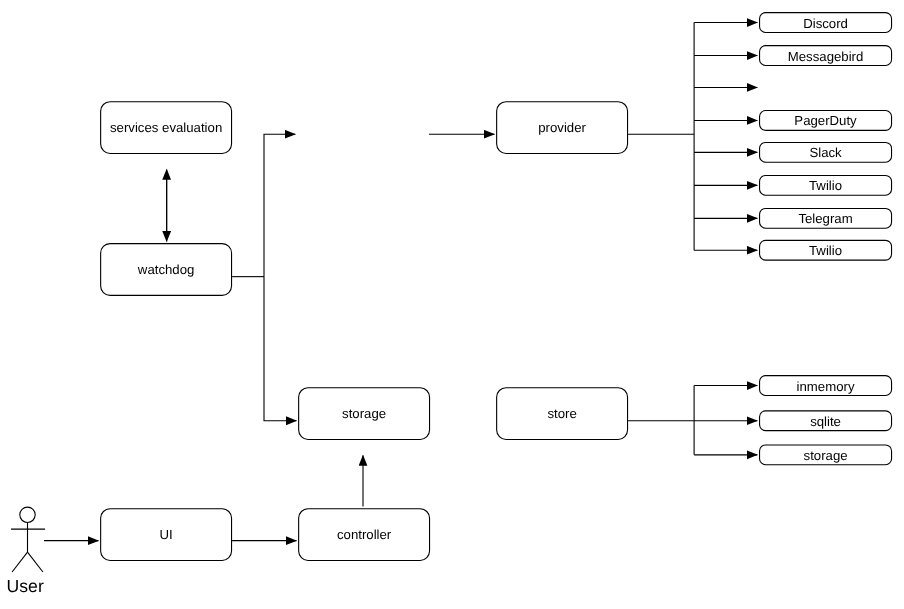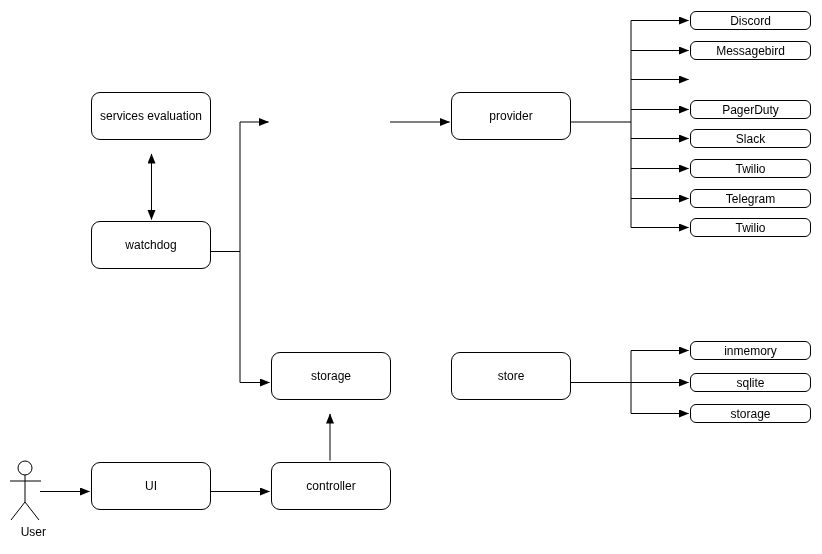--- a/index.html
+++ b/index.html
@@ -22,22 +22,22 @@
     font-size:12px;color:#000000;
     text-align:center;
   }
   .leaf{
     width:121px;height:19px;
     border-radius:6px;
   }
   .actor-label{
     position:absolute;
     left:6px;top:525px;width:40px;
-    text-align:right;
-    font-size:12px;color:#000000;
+    text-align:left;
+    font-size:16px;color:#000000;
   }
 </style>
 </head>
 <body>
 
 <div id="canvas">
 
   <svg id="edges" width="822" height="554" viewBox="0 0 822 554">
     <defs>
       <marker id="arr" markerWidth="11" markerHeight="9" refX="9.5" refY="4" orient="auto" markerUnits="userSpaceOnUse">

